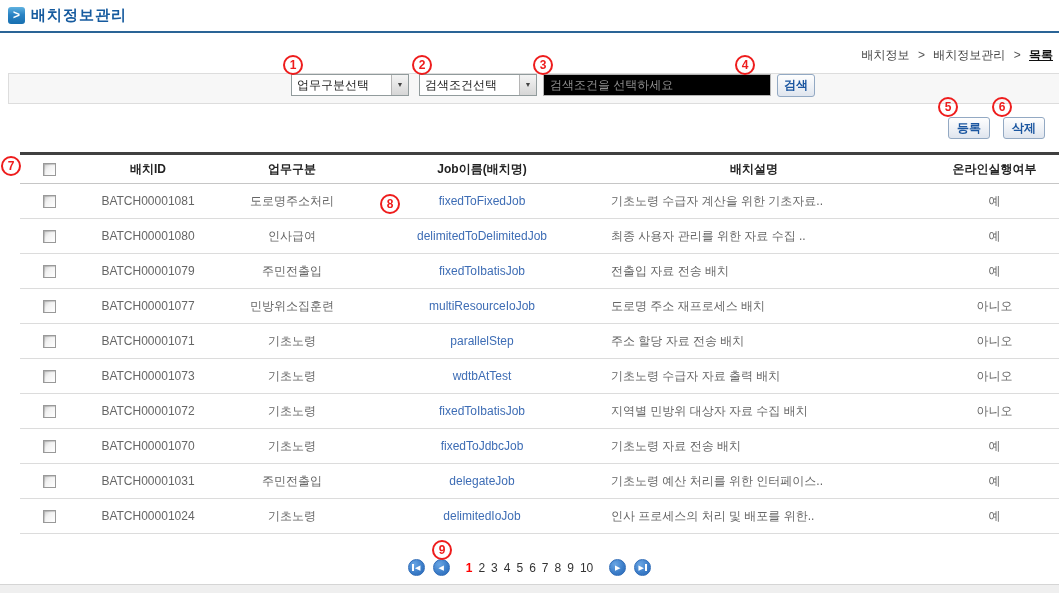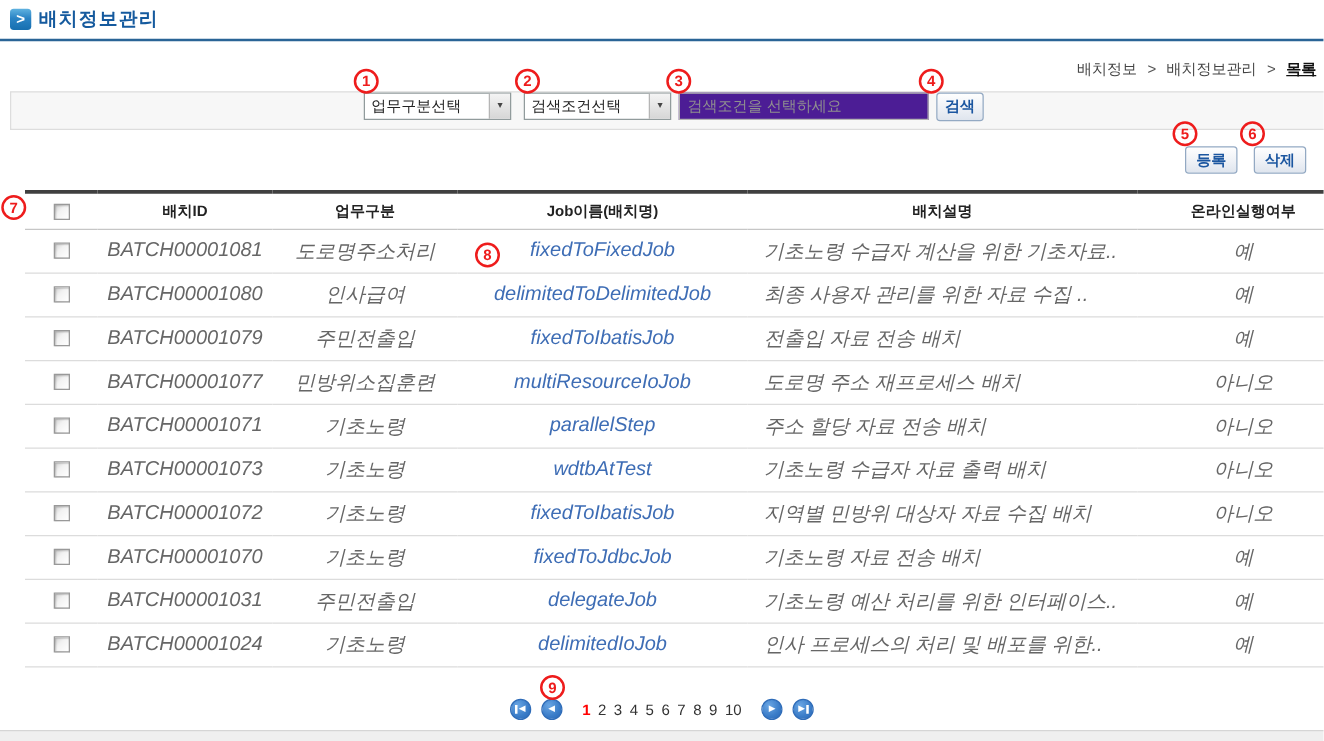--- a/index.html
+++ b/index.html
@@ -21,40 +21,40 @@
 
   
   .search-panel { position:absolute; left:8px; top:73px; width:1059px; height:31px; background:#f7f7f7;
     border:1px solid #ddd; display:flex; align-items:flex-start; }
   .sel { display:flex; align-items:center; width:118px; height:22px; background:#fff; border:1px solid #919b9c; margin-left:0; }
   .sel .sel-label { flex:1; font-size:12px; color:#222; padding-left:5px; white-space:nowrap; overflow:hidden; }
   .sel .sel-btn { width:17px; height:20px; border-left:1px solid #b5b5b5;
     background:linear-gradient(180deg,#f4f4f4,#d6d6d6); color:#444; font-size:7px; line-height:20px; text-align:center; }
   .sel1 { margin-left:282px; }
   .sel2 { margin-left:10px; }
-  .search-input { margin-left:6px; width:200px; height:22px; background:#4c1d95; border:1px solid #b3b3b3;
+  .search-input { margin-left:6px; width:228px; height:22px; background:#000000; border:1px solid #b3b3b3;
     font-size:12px; color:#8f8f8f; padding:0 6px; font-family:inherit; }
   .btn { border:1px solid #93a9c3; border-radius:3px; background:linear-gradient(180deg,#fefefe 0%,#eef1f6 55%,#dfe5ee 100%);
     color:#1b56a0; font-weight:bold; font-size:12px; font-family:Liberation Serif, serif; cursor:pointer; }
   .search-btn { margin-left:6px; width:38px; height:23px; }
 
   
   .action-btn { position:absolute; top:117px; width:42px; height:22px; }
   .register-btn { left:948px; }
   .delete-btn { left:1003px; }
 
   
   .grid { position:absolute; left:0; top:152px; width:1059px; border-collapse:collapse; table-layout:fixed;
     border-top:3px solid #404040;margin-left:20px; }
   .grid col.c0{width:58px;} .grid col.c1{width:140px;} .grid col.c2{width:148px;}
   .grid col.c3{width:232px;} .grid col.c4{width:312px;} .grid col.c5{width:169px;}
   .grid th { height:30px; font-size:12px; font-weight:bold; color:#222; text-align:center;
     border-bottom:1px solid #c6c6c6; background:#fff; }
-  .grid td { height:35px; font-size:16px; color:#666; text-align:center; border-bottom:1px solid #dcdcdc;
-    white-space:nowrap; overflow:hidden;font-style:italic; }
+  .grid td { height:35px; font-size:12px; color:#666; text-align:center; border-bottom:1px solid #dcdcdc;
+    white-space:nowrap; overflow:hidden; }
   .grid td.desc { text-align:left; padding-left:13px; }
   .cbx { display:inline-block; width:13px; height:13px; border:1px solid #999;
     background:linear-gradient(135deg,#cfcfcf 0%,#f2f2f2 40%,#fff 100%);
     box-shadow:inset 1px 1px 1px rgba(0,0,0,.18); vertical-align:middle; }
   .joblink { color:#3e6db5; text-decoration:none; cursor:pointer; }
 
   
   .pagination { position:absolute; left:0; top:559px; width:100%; display:flex; justify-content:center;
     align-items:center; }
   .pg-btn { width:17px; height:17px; border-radius:50%; margin:0 4px;

